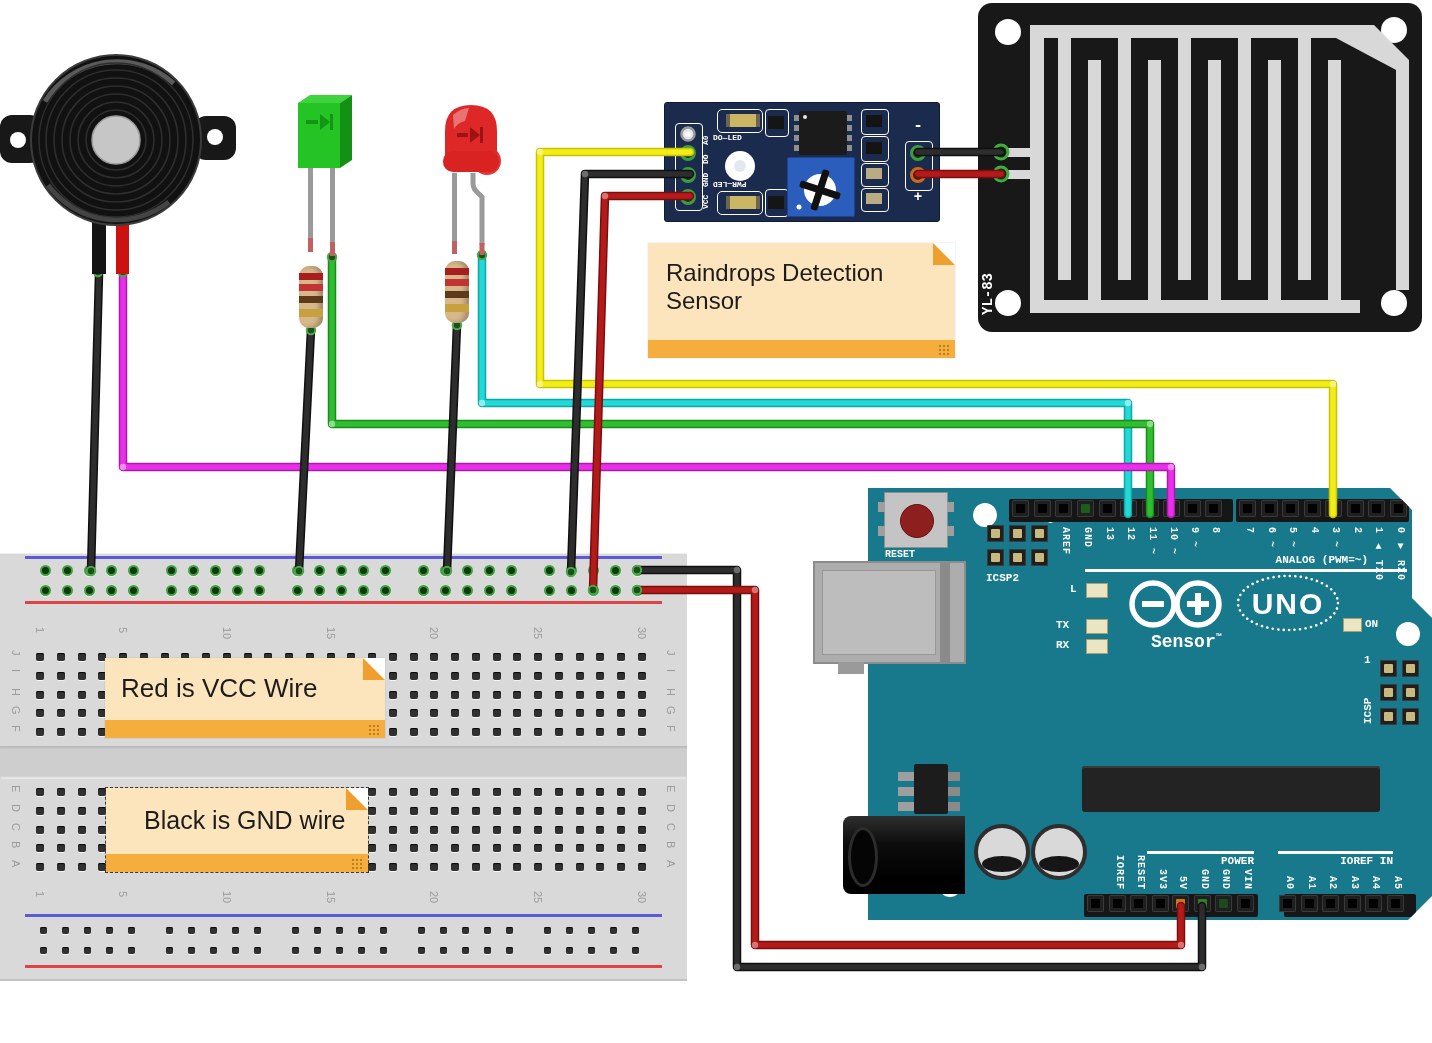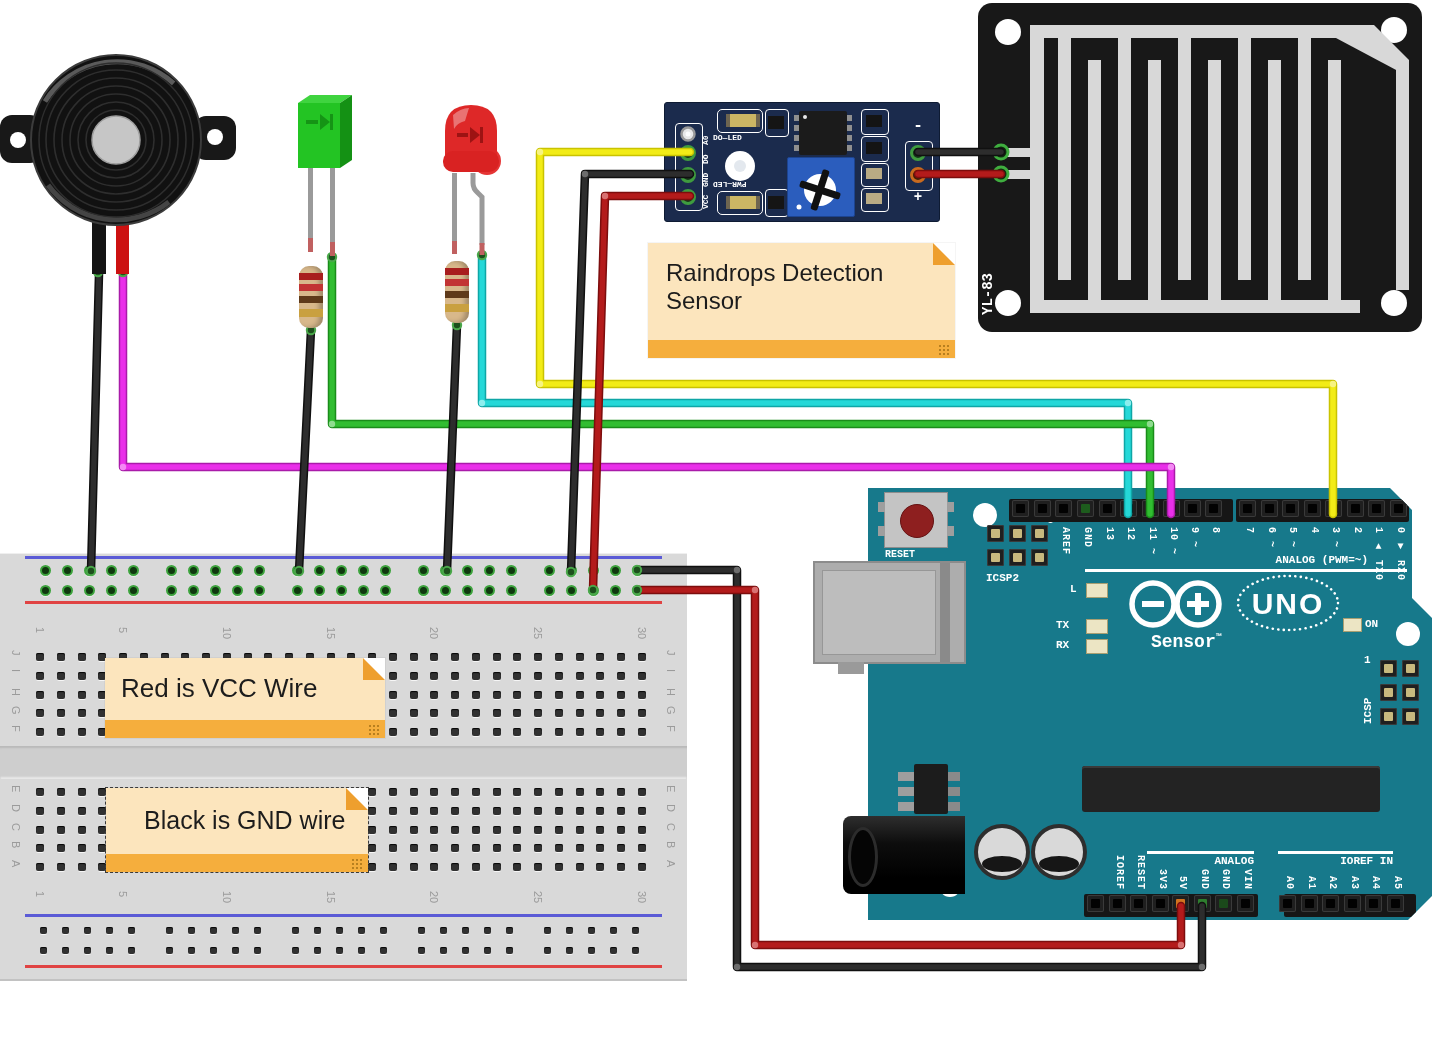--- a/index.html
+++ b/index.html
@@ -518,21 +518,21 @@
     <div class="whole" style="left:180px;top:30px;width:5px;height:5px;"></div>
 
     <div class="pinstrip" style="left:141px;top:11px;width:224px;height:23px;"></div>
     <div class="pinstrip" style="left:368px;top:11px;width:173px;height:23px;"></div>
     <div class="pinstrip" style="left:216px;top:406px;width:174px;height:23px;"></div>
     <div class="pinstrip" style="left:416px;top:406px;width:132px;height:23px;"></div>
 
     <div class="abs" style="left:217px;top:81px;width:322px;height:2.5px;background:#fff;"></div>
     <div class="ard-txt" style="left:340px;top:66px;width:160px;text-align:right;">ANALOG (PWM=~)</div>
     <div class="abs" style="left:279px;top:363px;width:107px;height:2.5px;background:#fff;"></div>
-    <div class="ard-txt" style="left:286px;top:367px;width:100px;text-align:right;">ANALOG</div>
+    <div class="ard-txt" style="left:286px;top:367px;width:100px;text-align:right;">POWER</div>
     <div class="abs" style="left:410px;top:363px;width:115px;height:2.5px;background:#fff;"></div>
     <div class="ard-txt" style="left:409px;top:367px;width:116px;text-align:right;">IOREF IN</div>
 
     <div class="ard-txt" style="left:202px;top:95px;">L</div>
     <div class="led-rect" style="left:218px;top:95px;width:20px;height:13px;"></div>
     <div class="ard-txt" style="left:188px;top:131px;">TX</div>
     <div class="led-rect" style="left:218px;top:131px;width:20px;height:13px;"></div>
     <div class="ard-txt" style="left:188px;top:151px;">RX</div>
     <div class="led-rect" style="left:218px;top:151px;width:20px;height:13px;"></div>
     <div class="led-rect" style="left:475px;top:130px;width:17px;height:12px;"></div>

